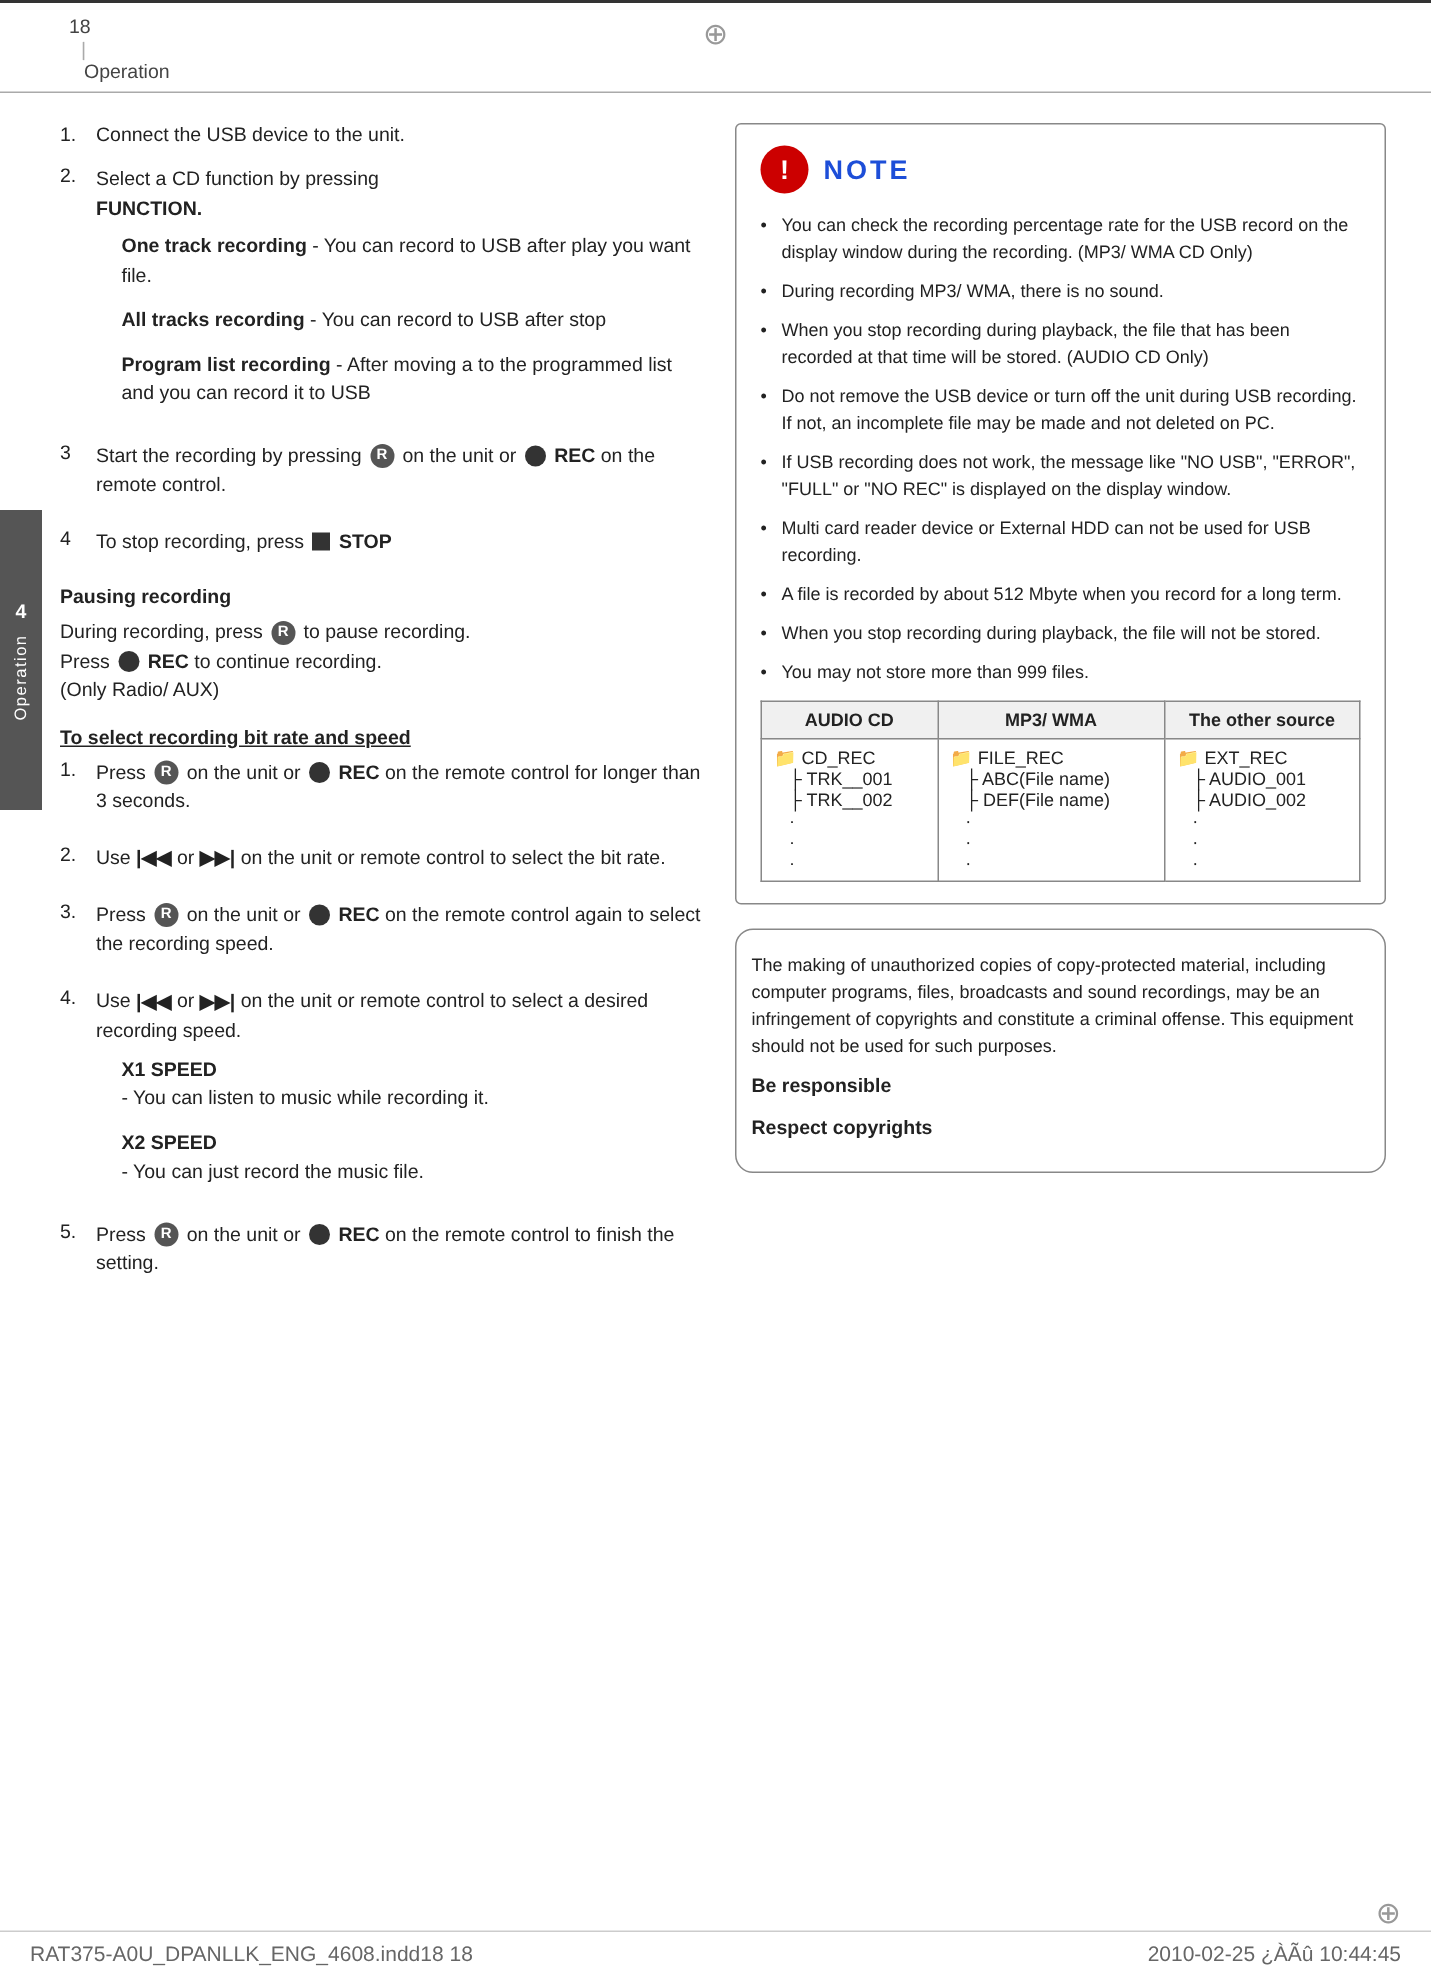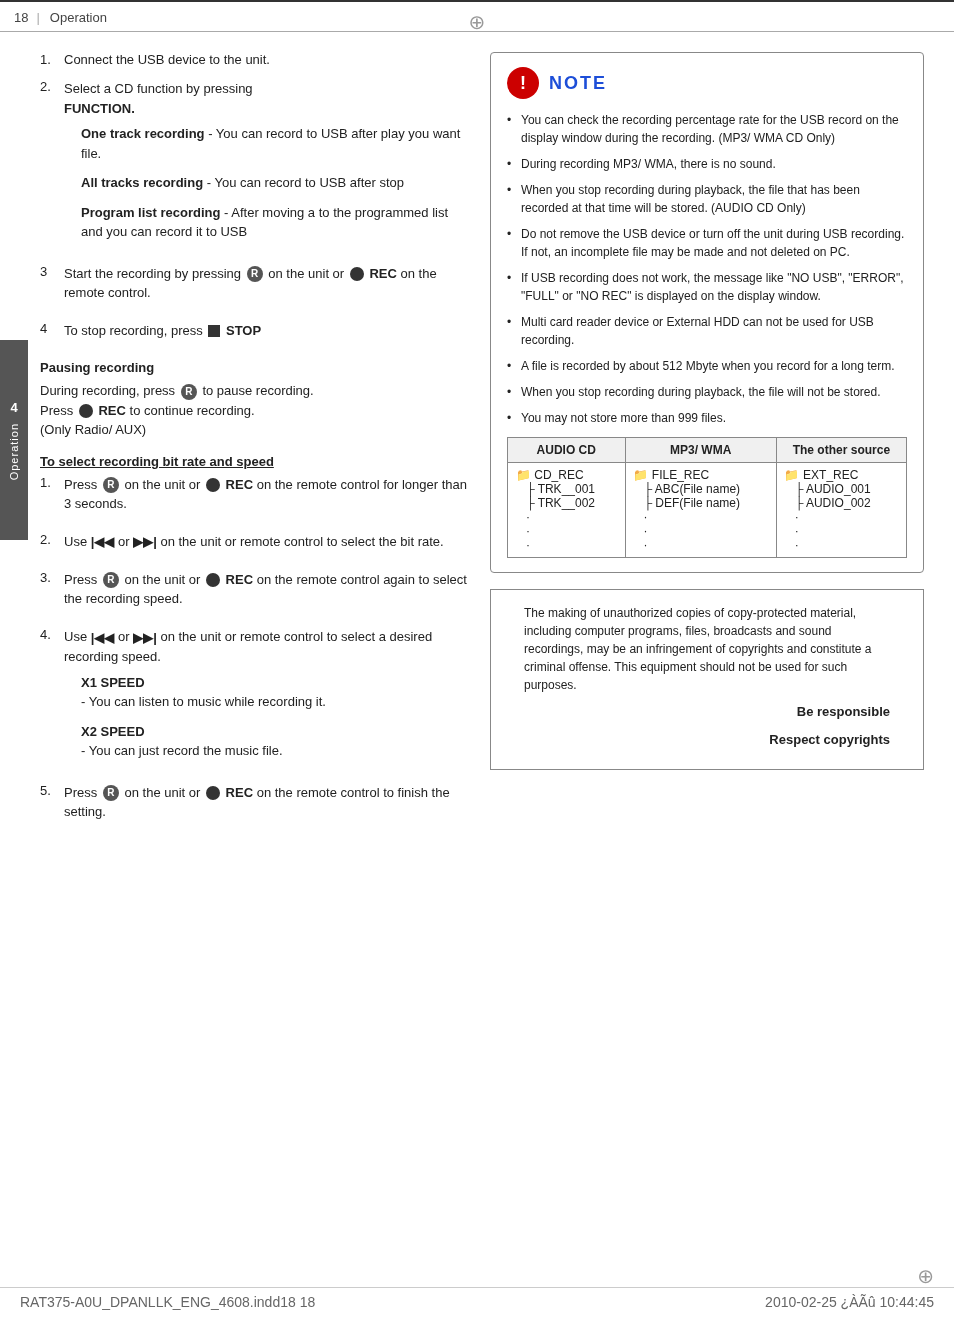--- a/index.html
+++ b/index.html
@@ -28,22 +28,23 @@
       background: #333;
       position: absolute;
       top: 0;
       left: 0;
     }
 
     
     .header-bar {
       display: flex;
       align-items: flex-start;
-      padding: 10px 30px 6px 14px;
+      padding: 10px 30px 6px 46px;
       border-bottom: 1px solid #aaa;
+      flex-direction: column;
     }
     .header-page-num {
       font-size: 13px;
       font-weight: normal;
       color: #444;
     }
     .header-title {
       font-size: 13px;
       color: #444;
       margin-left: 10px;
@@ -249,28 +250,28 @@
       vertical-align: top;
     }
     .tree-item {
       display: block;
       padding-left: 10px;
     }
 
     
     .copyright-box {
       border: 1px solid #888;
-      border-radius: 0;
-      padding: 14px 33px;
+      border-radius: 12px;
+      padding: 14px 10px;
       margin-top: 0;
       font-size: 12px;
       line-height: 1.6;
     }
     .copyright-bold {
-      text-align: right;
+      text-align: left;
       font-weight: bold;
       font-size: 13px;
       margin-top: 8px;
     }
 
     
     .footer {
       position: absolute;
       bottom: 8px;
       left: 0;

